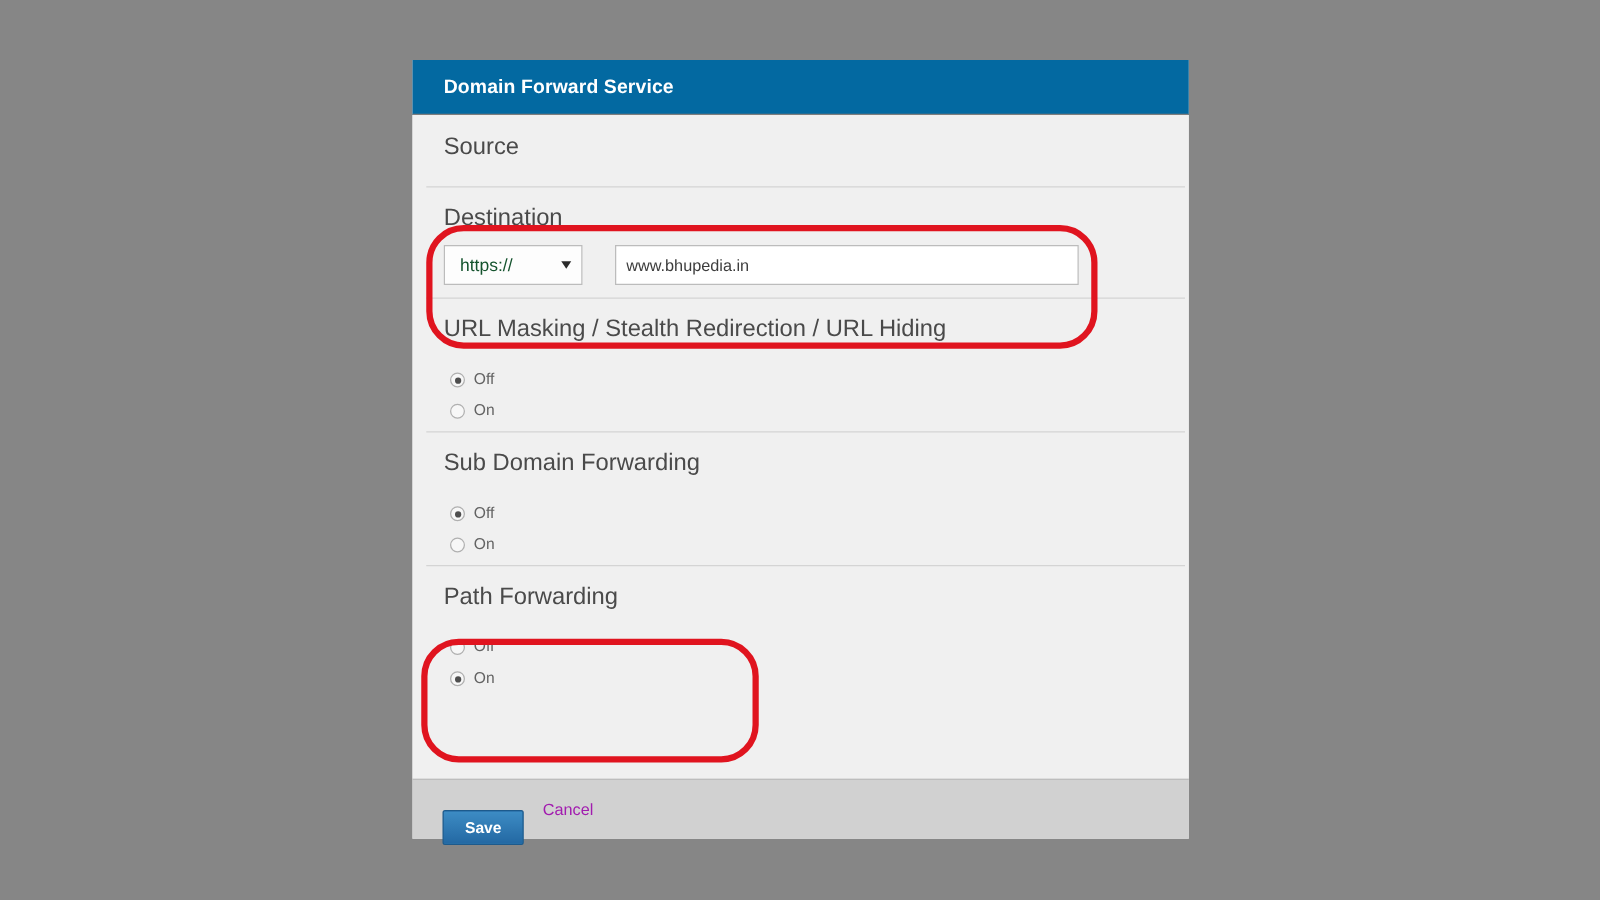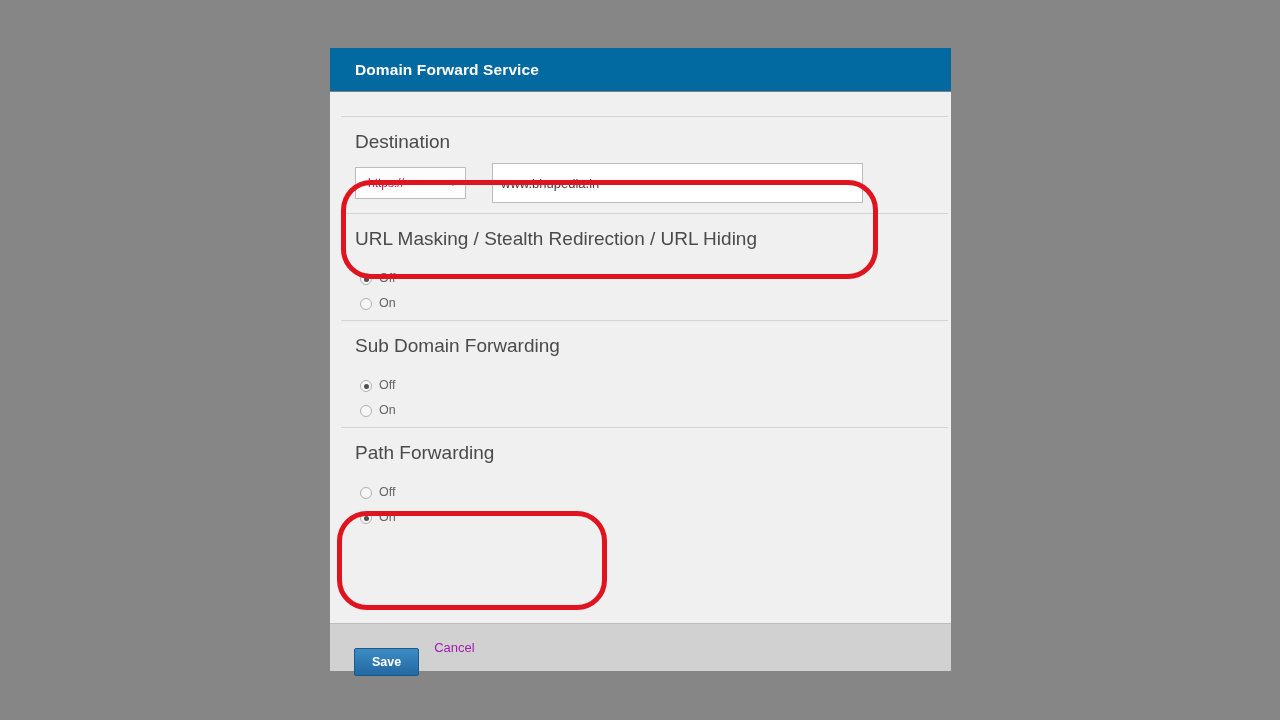--- a/index.html
+++ b/index.html
@@ -103,35 +103,35 @@
   .scheme-select {
     width: 111px;
     height: 32px;
     background: #fdfdfd;
     border: 1px solid #bcbcbc;
     box-sizing: border-box;
     display: flex;
     align-items: center;
     justify-content: space-between;
     padding: 0 8px 0 12px;
-    font-size: 12px;
-    color: #be185d;
+    font-size: 14px;
+    color: #14532d;
     cursor: pointer;
   }
   .caret {
     width: 0;
     height: 0;
     border-left: 4.5px solid transparent;
     border-right: 4.5px solid transparent;
     border-top: 6px solid #2b2b2b;
     display: block;
   }
   .dest-input {
     width: 371px;
-    height: 40px;
+    height: 32px;
     background: #ffffff;
     border: 1px solid #bcbcbc;
     box-sizing: border-box;
     font-family: "Liberation Sans", sans-serif;
     font-size: 13px;
     color: #3d3d3d;
     padding: 0 8px;
     outline: none;
   }
 
@@ -227,20 +227,21 @@
 
 <div class="panel">
 
   <div class="panel-header">
     <span class="title">Domain Forward Service</span>
   </div>
 
   <div class="panel-body">
 
     <div class="section">
+      <div class="section-label">Source</div>
     </div>
 
     <div class="section">
       <div class="section-label">Destination</div>
       <div class="dest-row">
         <div class="scheme-select">
           <span>https://</span>
           <span class="caret"></span>
         </div>
         <input class="dest-input" type="text" value="www.bhupedia.in" style="">

